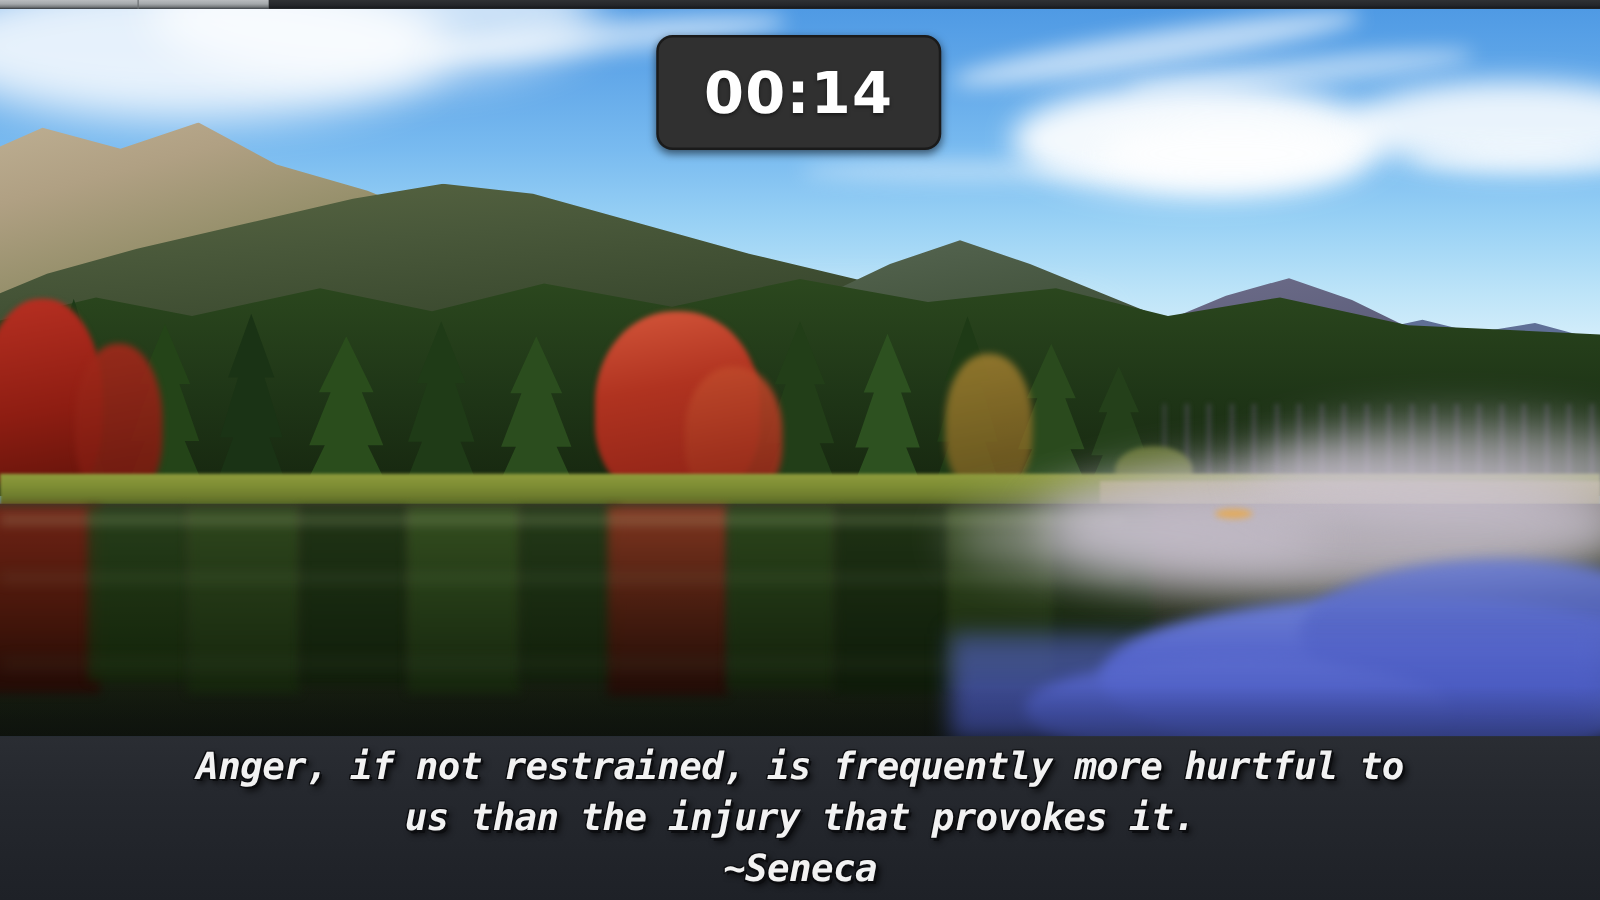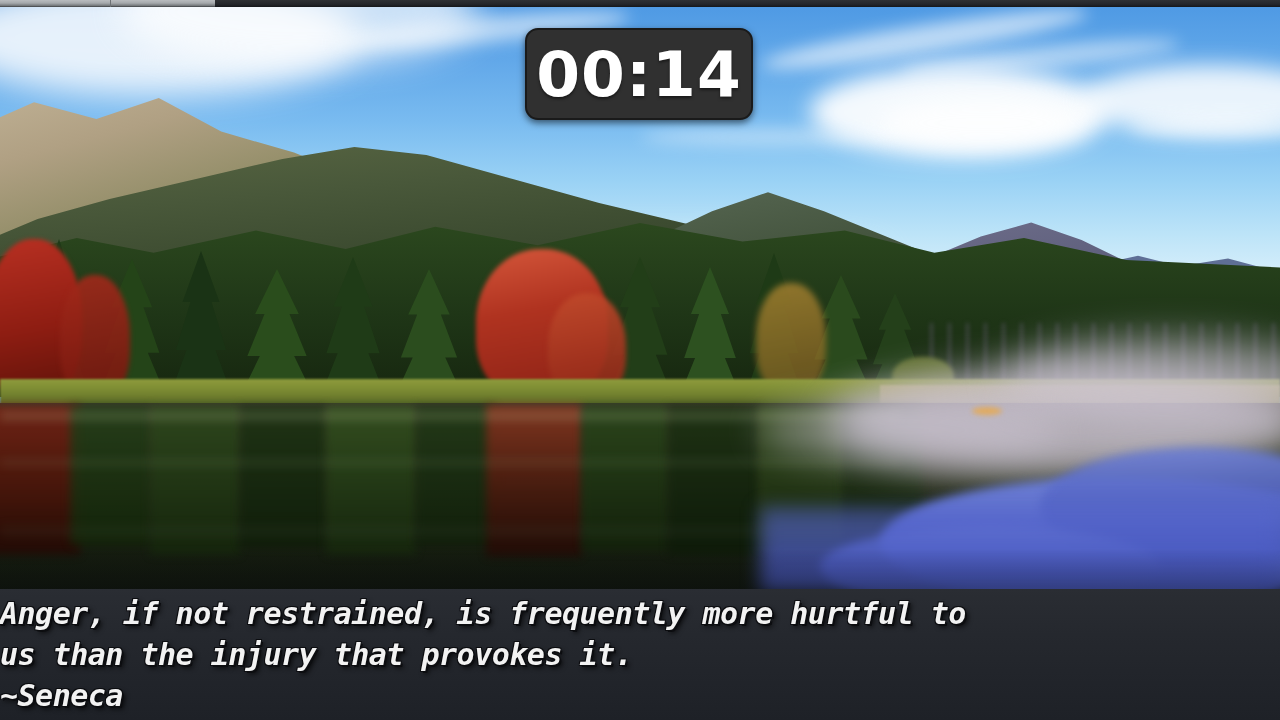--- a/index.html
+++ b/index.html
@@ -94,33 +94,34 @@
   
   #timer-box{
     position:absolute; left:525px; top:21px; width:228px; height:92px;
     background:#303030; border-radius:13px;
     border:2px solid #1a1a1a;
     box-shadow:0 3px 7px rgba(0,0,0,.55);
     display:flex; align-items:center; justify-content:center;
     z-index:30;
   }
   #timer-text{
-    color:#ffffff; font-size:63px; font-weight:bold;
+    color:#ffffff; font-size:46px; font-weight:bold;
     font-family:"DejaVu Sans", sans-serif;
     letter-spacing:1px; line-height:1;
     text-shadow:0 2px 3px rgba(0,0,0,.5);
     user-select:none;
   }
 
   
   #caption-bar{
     position:absolute; left:0; top:589px; width:1280px; height:131px;
     background:linear-gradient(180deg,#2a2d33 0%,#25282e 35%,#1e2127 100%);
     z-index:35;
     padding-top:4px;
+    text-align:center;
   }
   #caption-text{
     color:#f2f2f2;
     font-family:"DejaVu Sans Mono", monospace;
     font-style:italic;
     font-weight:bold;
     font-size:30px;
     line-height:41px;
     letter-spacing:-0.5px;
     white-space:pre-line;

